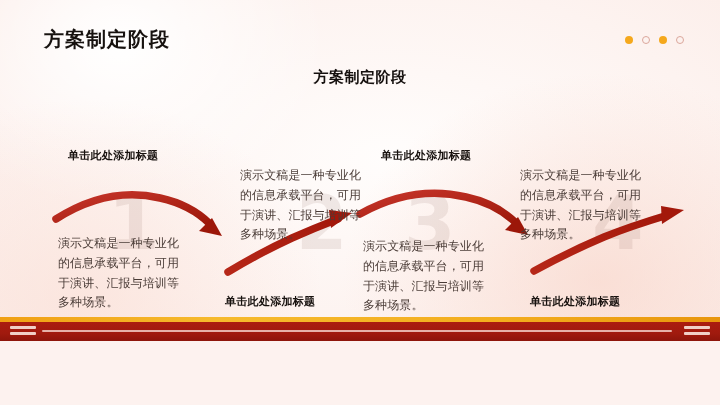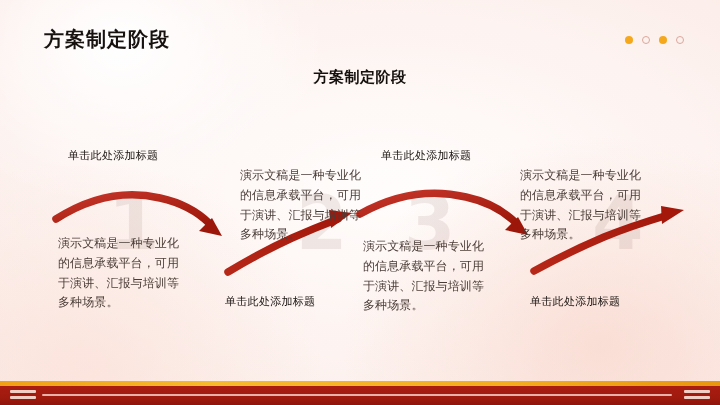--- a/index.html
+++ b/index.html
@@ -2,21 +2,21 @@
 <html><head>
 <meta charset="utf-8">
 <style>
   html,body{margin:0;padding:0;}
   body{
     width:720px;height:405px;overflow:hidden;
     font-family:"Liberation Sans","DejaVu Sans",sans-serif;
     background:#fdf2ef;
   }
   #slide{
-    position:relative;width:720px;height:405px;overflow:hidden;
+    position:relative;width:720px;height:341px;overflow:hidden;
     background:
       radial-gradient(ellipse 620px 330px at 54% 46%, #fffdfc 0%, #fdf3f0 52%, #fbe9e4 100%);
   }
   
   .glow-a{position:absolute;left:-90px;top:-120px;width:420px;height:330px;
     background:radial-gradient(ellipse at center,#ffffff 0%,rgba(255,255,255,0) 70%);}
   .glow-b{position:absolute;right:-140px;bottom:-150px;width:520px;height:420px;
     background:radial-gradient(ellipse at center,rgba(247,206,192,.55) 0%,rgba(247,206,192,0) 70%);}
   .glow-c{position:absolute;left:-150px;bottom:-160px;width:470px;height:400px;
     background:radial-gradient(ellipse at center,rgba(250,219,208,.5) 0%,rgba(250,219,208,0) 72%);}
@@ -42,21 +42,21 @@
     position:absolute;font-size:74px;font-weight:bold;color:#5f2b20;
     opacity:.085;line-height:1;user-select:none;font-family:"DejaVu Sans",sans-serif;
   }
 
   
   #arrows{position:absolute;left:0;top:0;width:720px;height:405px;}
 
   
   .blk{position:absolute;}
   .blk .hd{
-    font-size:11px;font-weight:normal;color:#18120f;white-space:nowrap;letter-spacing:.3px;
+    font-size:11px;font-weight:bold;color:#18120f;white-space:nowrap;letter-spacing:.3px;
   }
   .blk .bd{
     font-size:12px;color:#4a3c37;line-height:1.65;width:124px;letter-spacing:.1px;
   }
 
   
   .bottom{position:absolute;left:0;bottom:0;width:720px;height:24px;}
   .bar-orange{position:absolute;left:0;top:0;width:720px;height:5px;
     background:linear-gradient(90deg,#f0a014 0%,#f6ba2d 30%,#f3ad1e 70%,#e8960d 100%);}
   .bar-red{position:absolute;left:0;top:5px;width:720px;height:19px;

